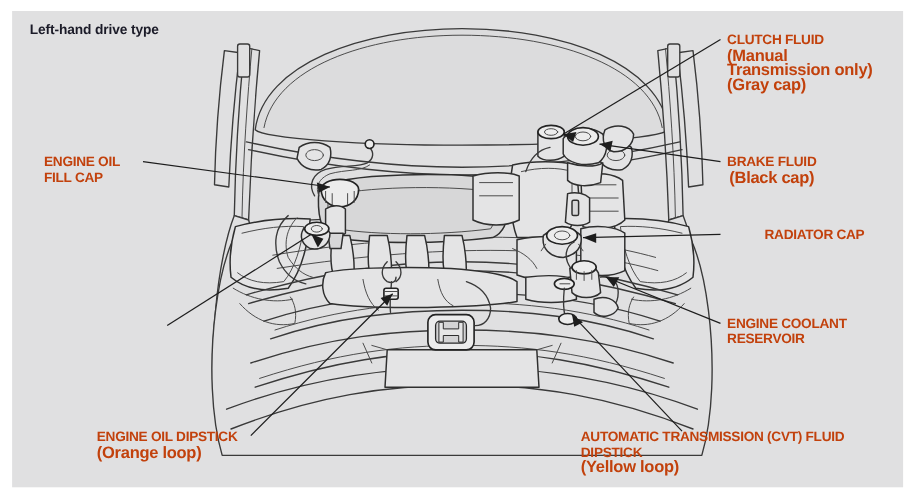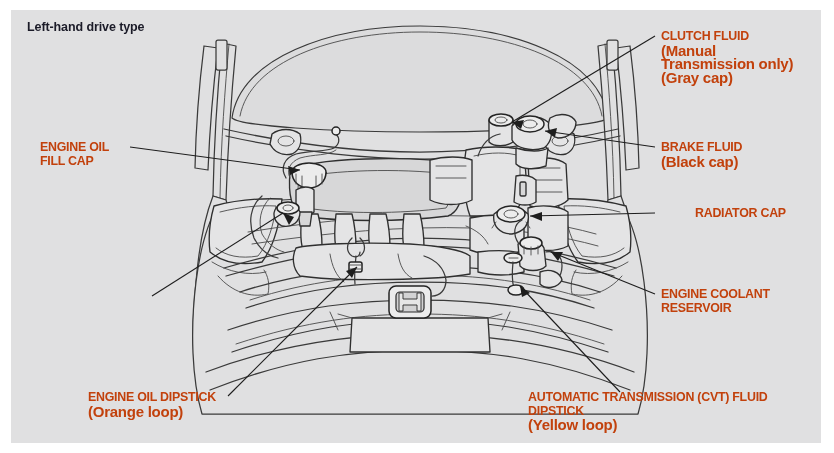--- a/index.html
+++ b/index.html
@@ -47,21 +47,21 @@
     color: #c2410c;
     line-height: 13.6px;
     letter-spacing: -0.25px;
     white-space: nowrap;
   }
   .callout .sub {
     font-size: 15px;
     font-weight: bold;
   }
   .c-clutch   { left: 661px; top: 30px; }
-  .c-brake    { left: 661px; top: 141px; }
+  .c-brake    { left: 661px; top: 141px; text-align: center; }
   .c-radiator { left: 695px; top: 207px; }
   .c-coolant  { left: 661px; top: 288px; }
   .c-oilfill  { left: 40px;  top: 141px; }
   .c-washer   { left: 40px;  top: 290px; }
   .c-oildip   { left: 88px;  top: 391px; }
   .c-cvt      { left: 528px; top: 391px; }
 </style>
 </head>
 <body>
 

